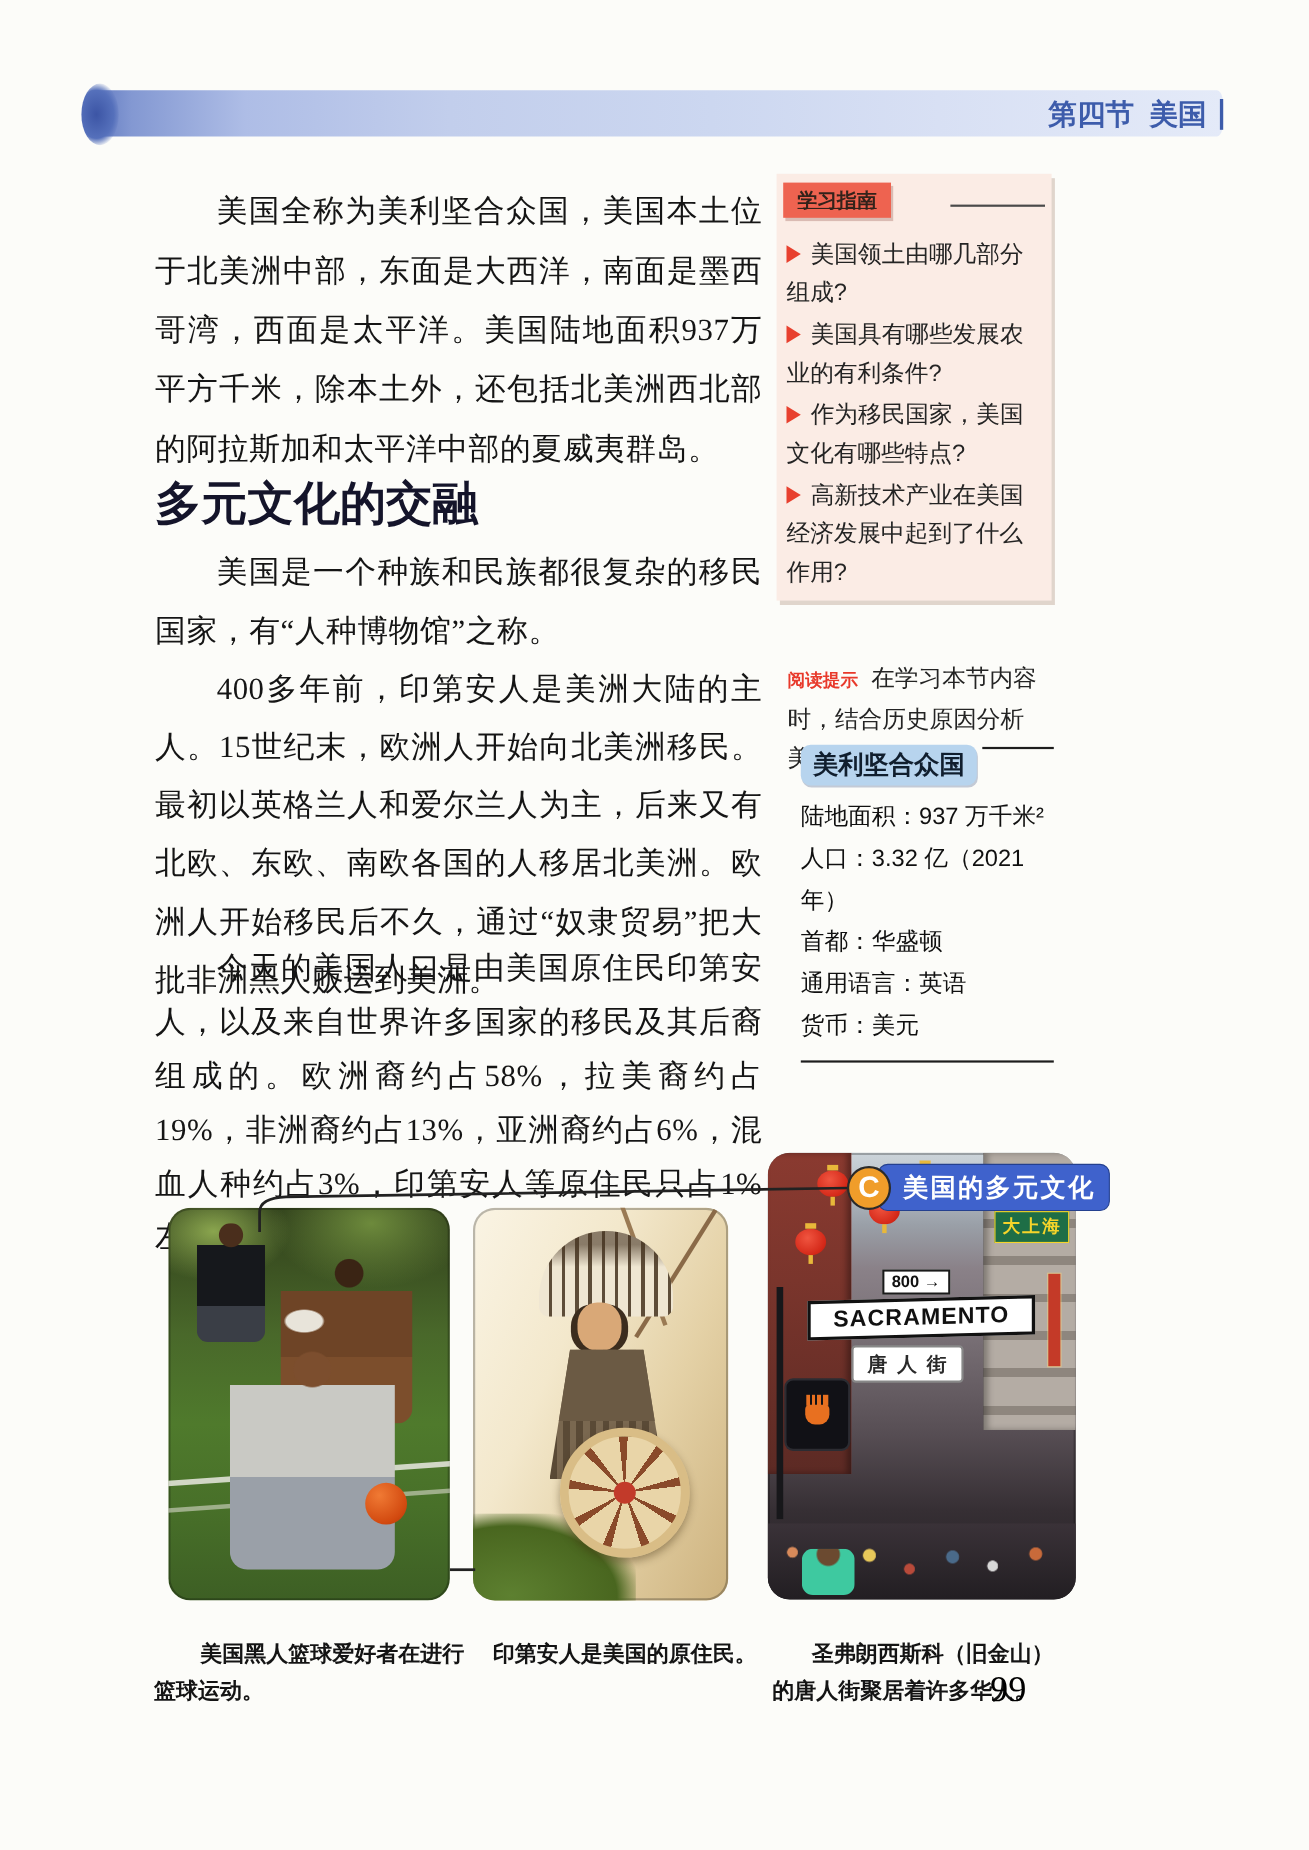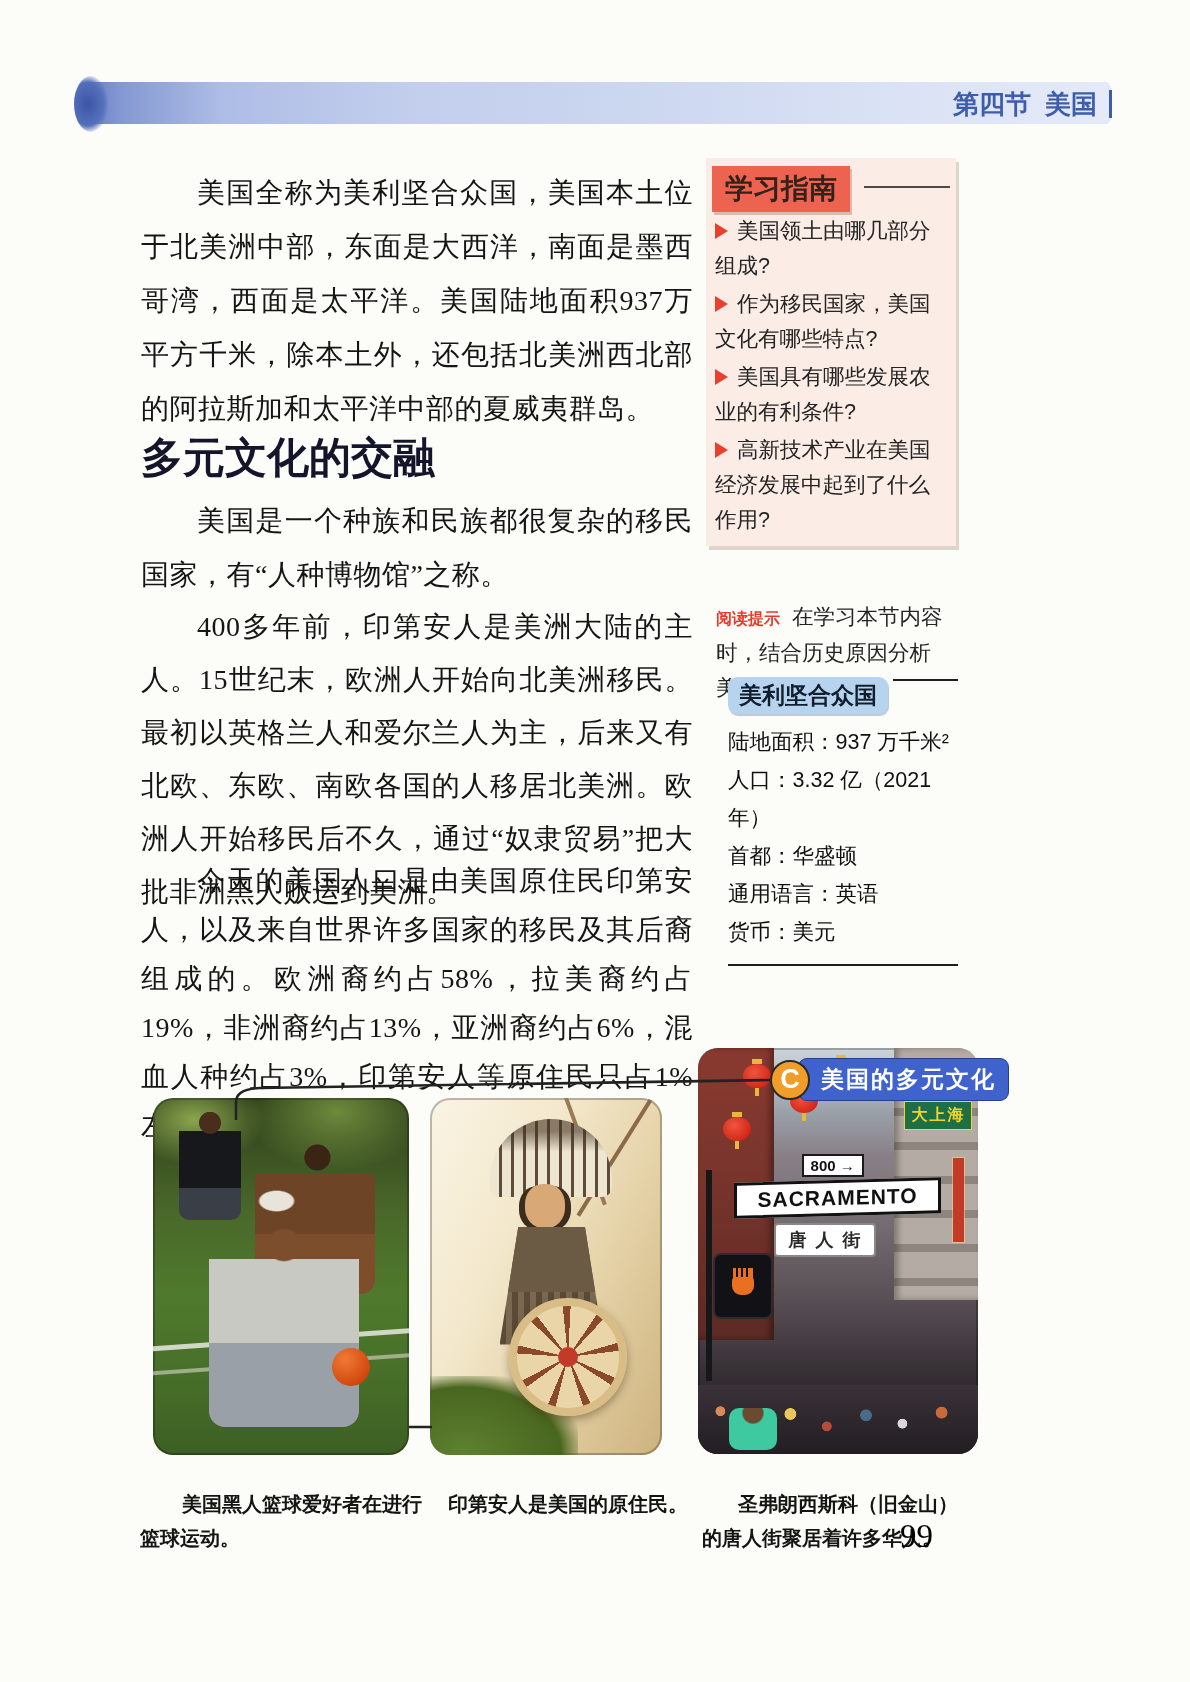--- a/index.html
+++ b/index.html
@@ -25,22 +25,22 @@
   #para2{top:494px;line-height:54px;}
   #para3{top:600px;line-height:53px;}
   #para4{top:856px;line-height:49px;}
   .h2{position:absolute;left:141px;top:430px;margin:0;
       font-family:"Liberation Sans",sans-serif;font-weight:bold;font-size:42px;color:#14142a;}
 
   
   .guide{position:absolute;left:706px;top:158px;width:250px;height:388px;background:#fbece5;
          box-shadow:3px 4px 0 rgba(150,110,90,.28);}
   .guide-title{position:absolute;left:6px;top:8px;background:#ee6350;color:#33221a;
-      font-family:"Liberation Sans",sans-serif;font-weight:bold;font-size:28px;
-      padding:4px 13px;box-shadow:2px 3px 0 rgba(120,40,30,.25);}
+      font-family:"Liberation Sans",sans-serif;font-weight:bold;font-size:18px;
+      padding:4px 13px;box-shadow:2px 3px 0 rgba(120,40,30,.25);text-decoration:underline;}
   .guide-rule{position:absolute;top:28px;left:158px;width:86px;height:2px;background:#4a4a4a;}
   .guide-list{position:absolute;top:56px;left:9px;width:232px;margin:0;padding:0;list-style:none;
       font-family:"Liberation Sans",sans-serif;font-size:21.5px;line-height:35px;color:#242424;}
   .guide-list li{margin:0 0 3px 0;}
   .tri{display:inline-block;width:0;height:0;border-left:13px solid #e8402e;
        border-top:8px solid transparent;border-bottom:8px solid transparent;
        margin-right:9px;vertical-align:-1px;}
   .tip{position:absolute;top:442px;left:10px;width:232px;
        font-family:"Liberation Sans",sans-serif;font-size:21.5px;line-height:35px;color:#242424;}
   .tip-label{color:#e8392b;font-weight:bold;font-size:16px;margin-right:12px;}
@@ -182,22 +182,22 @@
   <h2 class="h2">多元文化的交融</h2>
   <p class="para" id="para2">美国是一个种族和民族都很复杂的移民国家，有“人种博物馆”之称。</p>
   <p class="para" id="para3">400多年前，印第安人是美洲大陆的主人。15世纪末，欧洲人开始向北美洲移民。最初以英格兰人和爱尔兰人为主，后来又有北欧、东欧、南欧各国的人移居北美洲。欧洲人开始移民后不久，通过“奴隶贸易”把大批非洲黑人贩运到美洲。</p>
   <p class="para" id="para4">今天的美国人口是由美国原住民印第安人，以及来自世界许多国家的移民及其后裔组成的。欧洲裔约占58%，拉美裔约占19%，非洲裔约占13%，亚洲裔约占6%，混血人种约占3%，印第安人等原住民只占1%左右。</p>
 
   <div class="guide">
     <div class="guide-title">学习指南</div>
     <div class="guide-rule"></div>
     <ul class="guide-list">
       <li><span class="tri"></span><span>美国领土由哪几部分组成?</span></li>
+      <li><span class="tri"></span><span>美国具有哪些发展农业的有利条件?</span></li>
       <li><span class="tri"></span><span>作为移民国家，美国文化有哪些特点?</span></li>
-      <li><span class="tri"></span><span>美国具有哪些发展农业的有利条件?</span></li>
       <li><span class="tri"></span><span>高新技术产业在美国经济发展中起到了什么作用?</span></li>
     </ul>
     <div class="tip">
       <span class="tip-label">阅读提示</span><span>在学习本节内容时，结合历史原因分析美国的多元文化。</span>
     </div>
   </div>
 
   <div class="fact">
     <div class="fact-head">
       <span class="fact-pill">美利坚合众国</span>

